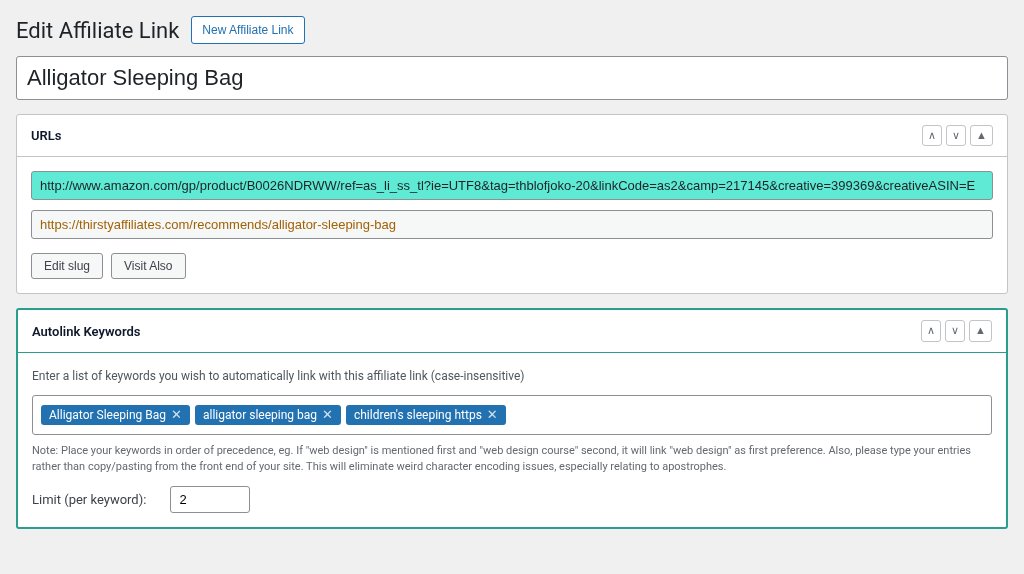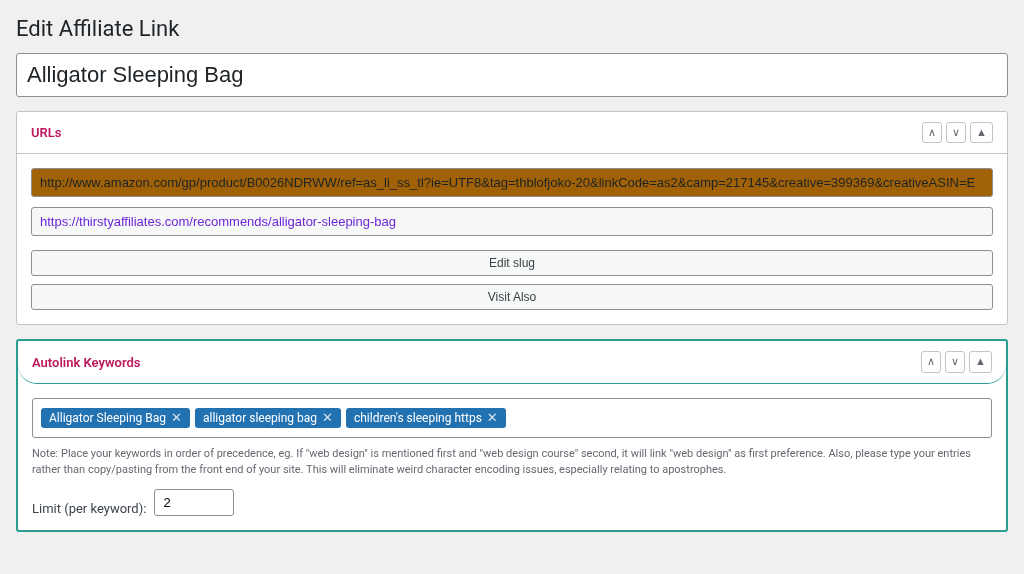--- a/index.html
+++ b/index.html
@@ -55,26 +55,25 @@
     }
     .panel-header {
       display: flex;
       align-items: center;
       justify-content: space-between;
       padding: 10px 14px;
       border-bottom: 1px solid #c3c4c7;
     }
     .panel-teal .panel-header {
       border-bottom: 1px solid #2a9d8f;
-      border-radius: 19px;
     }
     .panel-header-title {
       font-weight: 600;
       font-size: 13px;
-      color: #be185d;
+      color: #0f172a;
     }
     .panel-controls {
       display: flex;
       gap: 4px;
       align-items: center;
     }
     .panel-control-btn {
       background: none;
       border: 1px solid #c3c4c7;
       border-radius: 3px;
@@ -95,34 +94,33 @@
       margin-bottom: 5px;
       display: block;
     }
     .url-input {
       width: 100%;
       padding: 6px 8px;
       border: 1px solid #8c8f94;
       border-radius: 3px;
       font-size: 13px;
       color: #1d2327;
-      background: #a16207;
+      background: #5eead4;
       margin-bottom: 10px;
       outline: none;
     }
     .url-input-readonly {
       background: #f6f7f7;
-      color: #6d28d9;
+      color: #a16207;
     }
 
     .button-row {
       display: flex;
       gap: 8px;
       margin-top: 4px;
-      flex-direction: column;
     }
     .btn-secondary {
       border: 1px solid #8c8f94;
       background: #f6f7f7;
       color: #3c434a;
       padding: 5px 12px;
       border-radius: 3px;
       font-size: 12px;
       cursor: pointer;
     }
@@ -165,22 +163,22 @@
 
     .note-text {
       font-size: 11px;
       color: #646970;
       line-height: 1.5;
       margin-bottom: 10px;
     }
 
     .limit-row {
       display: flex;
-      align-items: flex-end;
-      gap: 8px;
+      align-items: center;
+      gap: 24px;
     }
     .limit-label {
       font-size: 13px;
       color: #3c434a;
     }
     .limit-input {
       border: 1px solid #8c8f94;
       border-radius: 3px;
       padding: 5px 8px;
       font-size: 13px;
@@ -189,20 +187,21 @@
     }
   </style>
 </head>
 <body>
 
 
 
 
 <div class="page-header">
   <h1 class="page-title">Edit Affiliate Link</h1>
+  <button class="new-affiliate-btn">New Affiliate Link</button>
 </div>
 
 
 <input type="text" class="link-title-input" value="Alligator Sleeping Bag" style="">
 
 
 <div class="panel">
   <div class="panel-header">
     <span class="panel-header-title">URLs</span>
     <div class="panel-controls">
@@ -225,20 +224,21 @@
 <div class="panel panel-teal">
   <div class="panel-header">
     <span class="panel-header-title">Autolink Keywords</span>
     <div class="panel-controls">
       <button class="panel-control-btn">∧</button>
       <button class="panel-control-btn">∨</button>
       <button class="panel-control-btn">▲</button>
     </div>
   </div>
   <div class="panel-body">
+    <p class="autolink-description">Enter a list of keywords you wish to automatically link with this affiliate link (case-insensitive)</p>
 
     <div class="keywords-container">
       <div class="keyword-tag">
         <span>Alligator Sleeping Bag</span>
         <span class="keyword-tag-remove">✕</span>
       </div>
       <div class="keyword-tag">
         <span>alligator sleeping bag</span>
         <span class="keyword-tag-remove">✕</span>
       </div>

